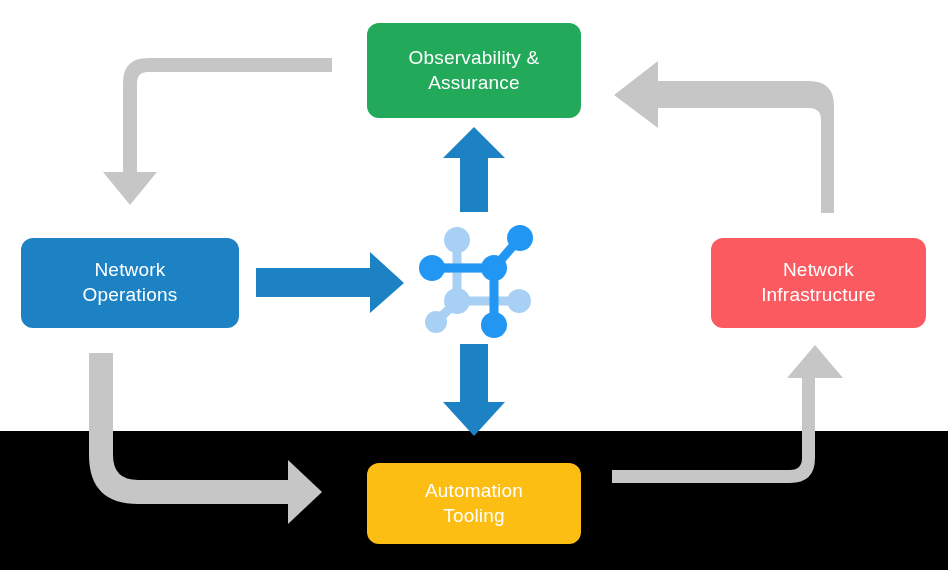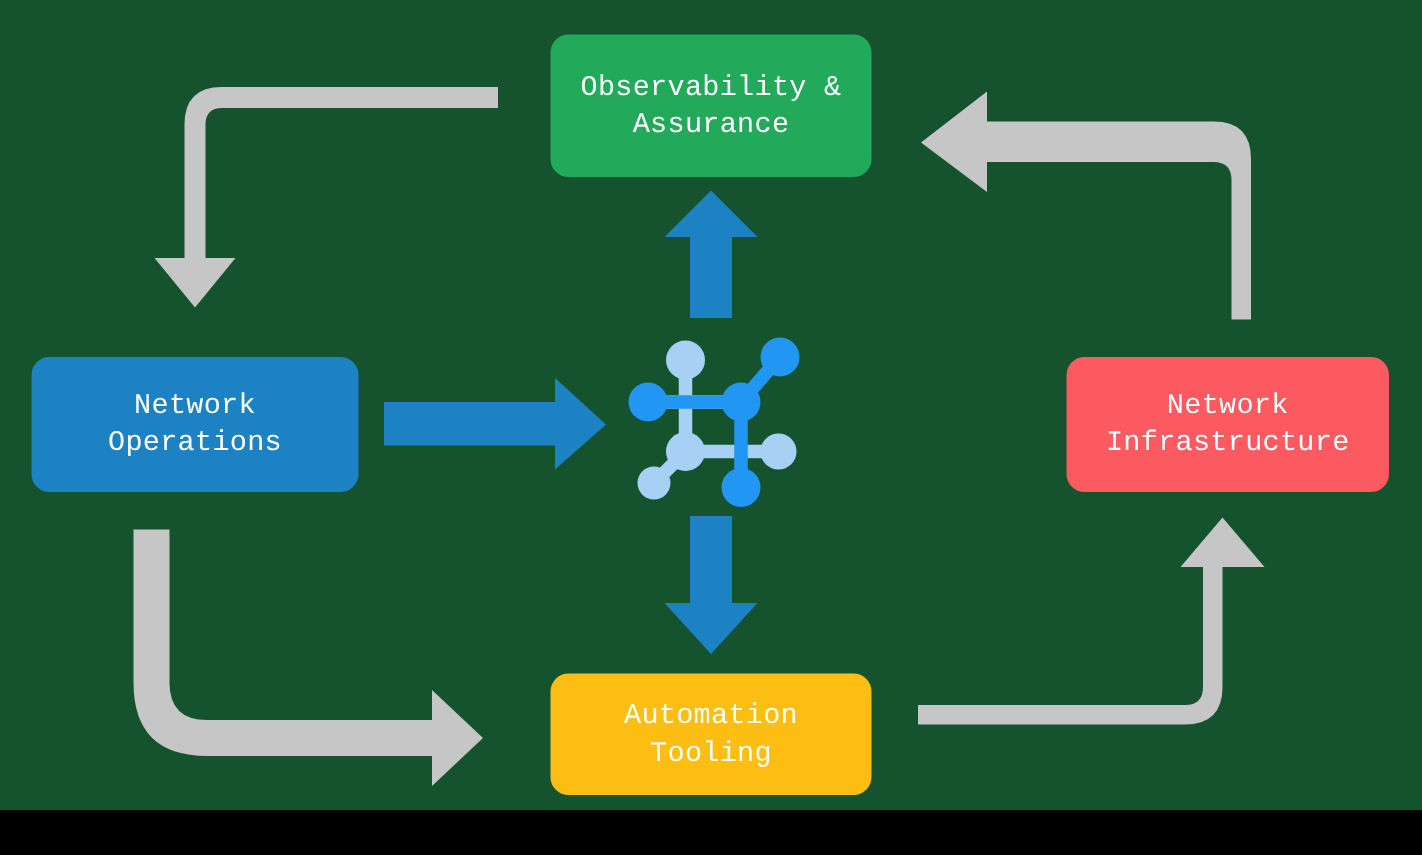--- a/index.html
+++ b/index.html
@@ -1,27 +1,27 @@
 <!DOCTYPE html>
 <html><head>
 <meta charset="utf-8">
 <style>
   html,body{margin:0;padding:0;background:#000;}
   body{width:948px;height:570px;position:relative;overflow:hidden;
        font-family:"Liberation Sans", sans-serif;}
-  #stage{position:absolute;inset:0;width:948px;height:540px;background:#14532d;font-family:Liberation Mono, monospace;}
+  #stage{position:absolute;inset:0;width:948px;height:431px;background:#ffffff;}
   svg.layer{position:absolute;left:0;top:0;width:948px;height:570px;}
   .node-box{position:absolute;display:flex;align-items:center;justify-content:center;
             border-radius:12px;color:#fff;text-align:center;line-height:1.30;
             font-size:19px;font-weight:400;letter-spacing:.2px;}
   .node-box span{display:block;padding:0 10px;white-space:pre-line;}
   #box-observability{left:367px;top:23px;width:214px;height:95px;background:#22A95A;}
   #box-operations   {left:21px; top:238px;width:218px;height:90px;background:#1C82C4;}
   #box-infrastructure{left:711px;top:238px;width:215px;height:90px;background:#FB5A60;}
-  #box-automation   {left:367px;top:449px;width:214px;height:81px;background:#FDBE14;}
+  #box-automation   {left:367px;top:463px;width:214px;height:81px;background:#FDBE14;}
 </style>
 </head>
 <body>
 
 <div id="stage">
 
   <svg class="layer" viewBox="0 0 948 570" xmlns="http://www.w3.org/2000/svg">
 
     <g>
       <path d="M 332 58 L 148 58 Q 123 58 123 83 L 123 172 L 103 172 L 130 205 L 157 172 L 137 172 L 137 83 Q 137 72 148 72 L 332 72 Z" fill="#C6C6C6"></path>

